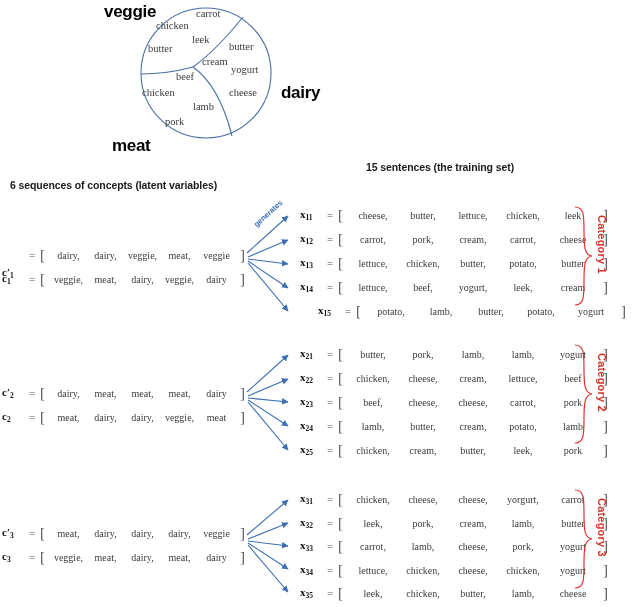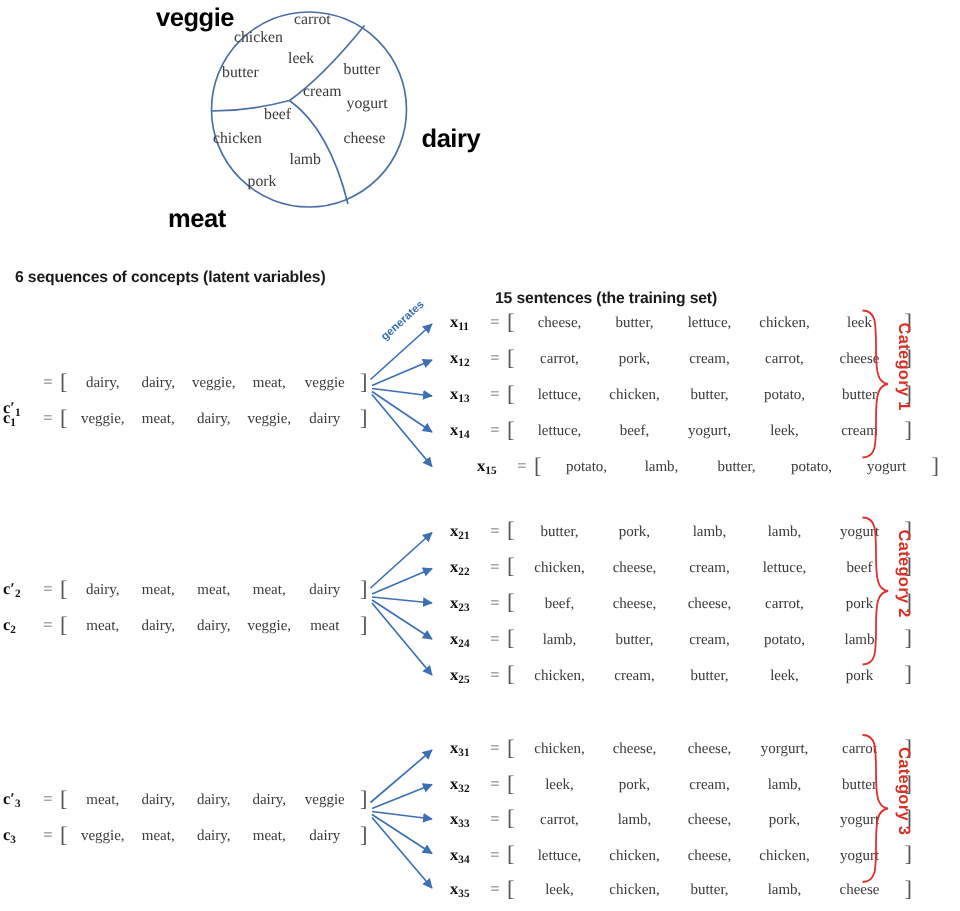--- a/index.html
+++ b/index.html
@@ -76,21 +76,21 @@
   <span class="abs food-word" style="left:142px;top:87px;">chicken</span>
   <span class="abs food-word" style="left:193px;top:101px;">lamb</span>
   <span class="abs food-word" style="left:165px;top:116px;">pork</span>
 </div>
 
 <div class="abs hdr" style="left:300px;top:6px;width:150px;">
 </div>
 
 <div class="abs hdr" style="left:10px;top:178px;width:250px;text-align:left;">6 sequences of concepts (latent variables)</div>
 
-<div class="abs hdr" style="left:330px;top:160px;width:230px;text-align:left;margin-top:32px;">15 sentences (the training set)</div>
+<div class="abs hdr" style="left:366px;top:160px;width:230px;text-align:left;">15 sentences (the training set)</div>
 
 <svg class="abs" style="left:0;top:0;" width="640" height="607">
   <defs>
     <marker id="ah" markerWidth="7" markerHeight="7" refX="5.5" refY="3" orient="auto">
       <path d="M0,0 L6,3 L0,6 z" fill="#3b6fb6"></path>
     </marker>
   </defs>
 
   <g stroke="#3b6fb6" stroke-width="1.1" fill="none" marker-end="url(#ah)">
     <line x1="247" y1="253" x2="288" y2="216"></line>

